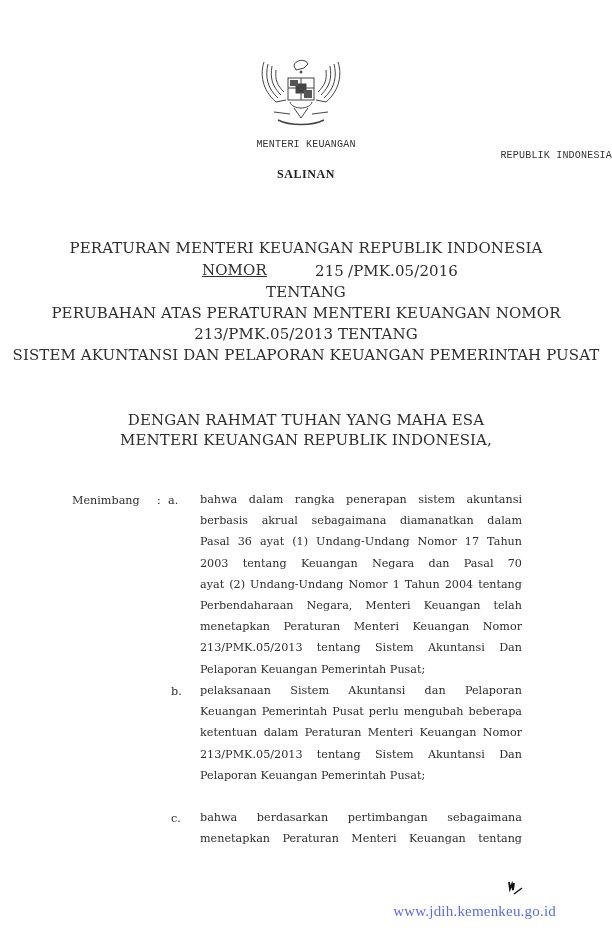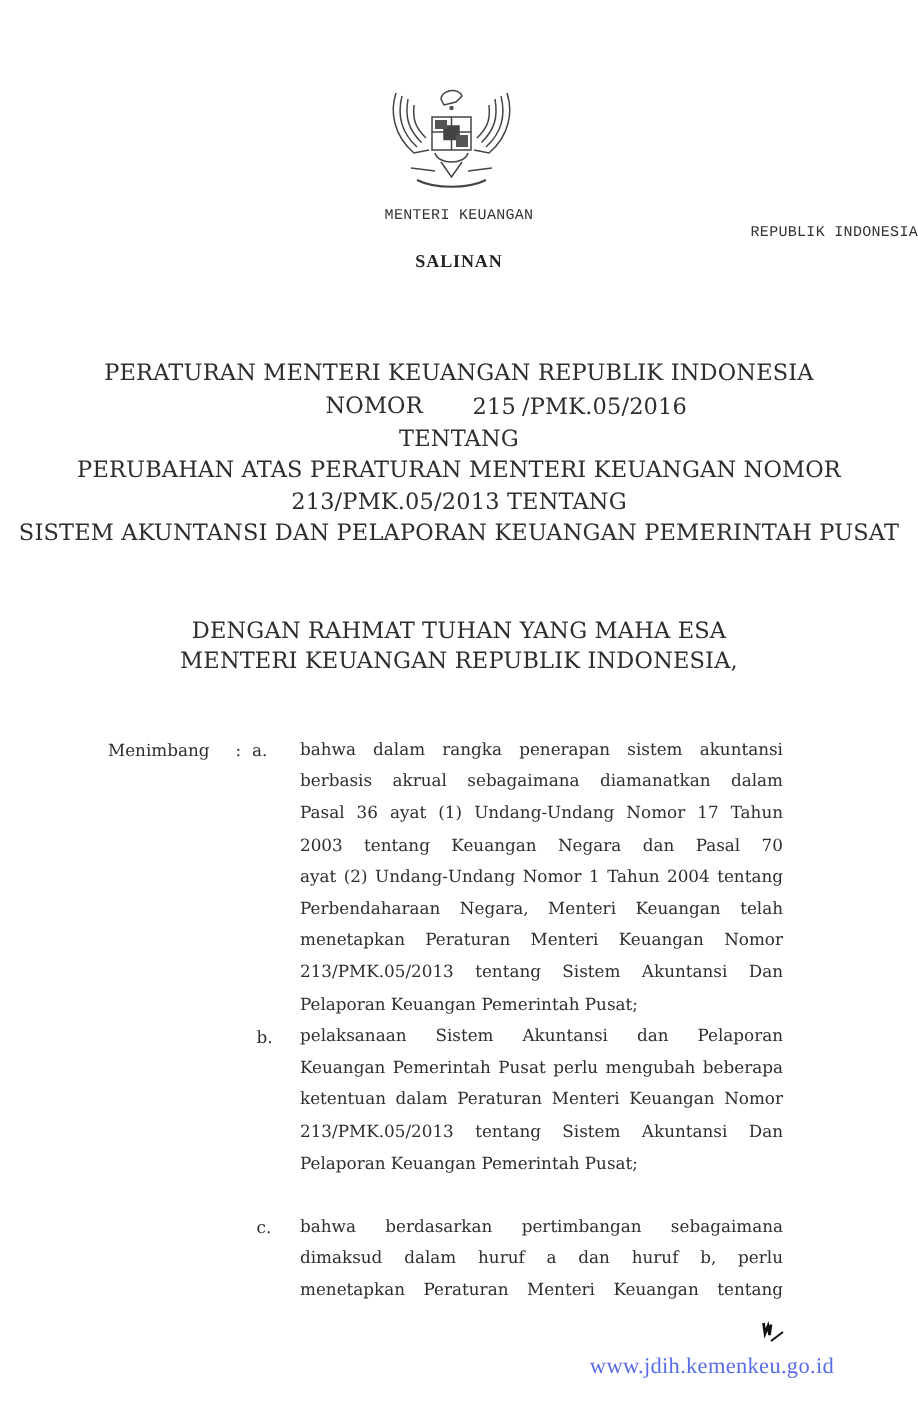--- a/index.html
+++ b/index.html
@@ -57,21 +57,21 @@
     </g>
   </svg>
 </div>
 
 <div class="center ministry" style="top:140px;">MENTERI KEUANGAN</div>
 <div class="center ministry" style="top:151px;text-align:right;">REPUBLIK INDONESIA</div>
 <div class="center salinan" style="top:167px;">SALINAN</div>
 
 <div class="center hd" style="top:239px;">PERATURAN MENTERI KEUANGAN REPUBLIK INDONESIA</div>
 
-<div class="abs hd" style="top:261px; left:217px;">NOMOR</div>
+<div class="abs hd" style="top:261px; left:202px;text-decoration:underline;">NOMOR</div>
 <div class="abs hd" style="top:262px; left:315px;">215</div>
 <div class="abs hd" style="top:262px; left:348px;">/PMK.05/2016</div>
 
 <div class="center hd" style="top:283px;">TENTANG</div>
 <div class="center hd" style="top:304px;">PERUBAHAN ATAS PERATURAN MENTERI KEUANGAN NOMOR</div>
 <div class="center hd" style="top:325px;">213/PMK.05/2013 TENTANG</div>
 <div class="center hd" style="top:346px;">SISTEM AKUNTANSI DAN PELAPORAN KEUANGAN PEMERINTAH PUSAT</div>
 
 <div class="center hd" style="top:411px;">DENGAN RAHMAT TUHAN YANG MAHA ESA</div>
 <div class="center hd" style="top:431px;">MENTERI KEUANGAN REPUBLIK INDONESIA,</div>
@@ -97,21 +97,20 @@
   <span class="ln">pelaksanaan Sistem Akuntansi dan Pelaporan</span>
   <span class="ln">Keuangan Pemerintah Pusat perlu mengubah beberapa</span>
   <span class="ln">ketentuan dalam Peraturan Menteri Keuangan Nomor</span>
   <span class="ln">213/PMK.05/2013 tentang Sistem Akuntansi Dan</span>
   <span class="ln last">Pelaporan Keuangan Pemerintah Pusat;</span>
 </div>
 
 <div class="label" style="left:171px; top:812px;">c.</div>
 <div class="para body-text" style="top:807px;">
   <span class="ln">bahwa berdasarkan pertimbangan sebagaimana</span>
-  <span class="ln">dimaksud dalam huruf a dan huruf b, perlu</span>
   <span class="ln">menetapkan Peraturan Menteri Keuangan tentang</span>
 </div>
 
 <div class="paraf">
   <svg width="18" height="16" viewBox="0 0 18 16">
     <path d="M3 2 L4 9 L6 4 L7 10 L8 3" fill="none" stroke="#111" stroke-width="1.8"></path>
     <line x1="8" y1="14" x2="16" y2="8" stroke="#111" stroke-width="1.4"></line>
   </svg>
 </div>
 

